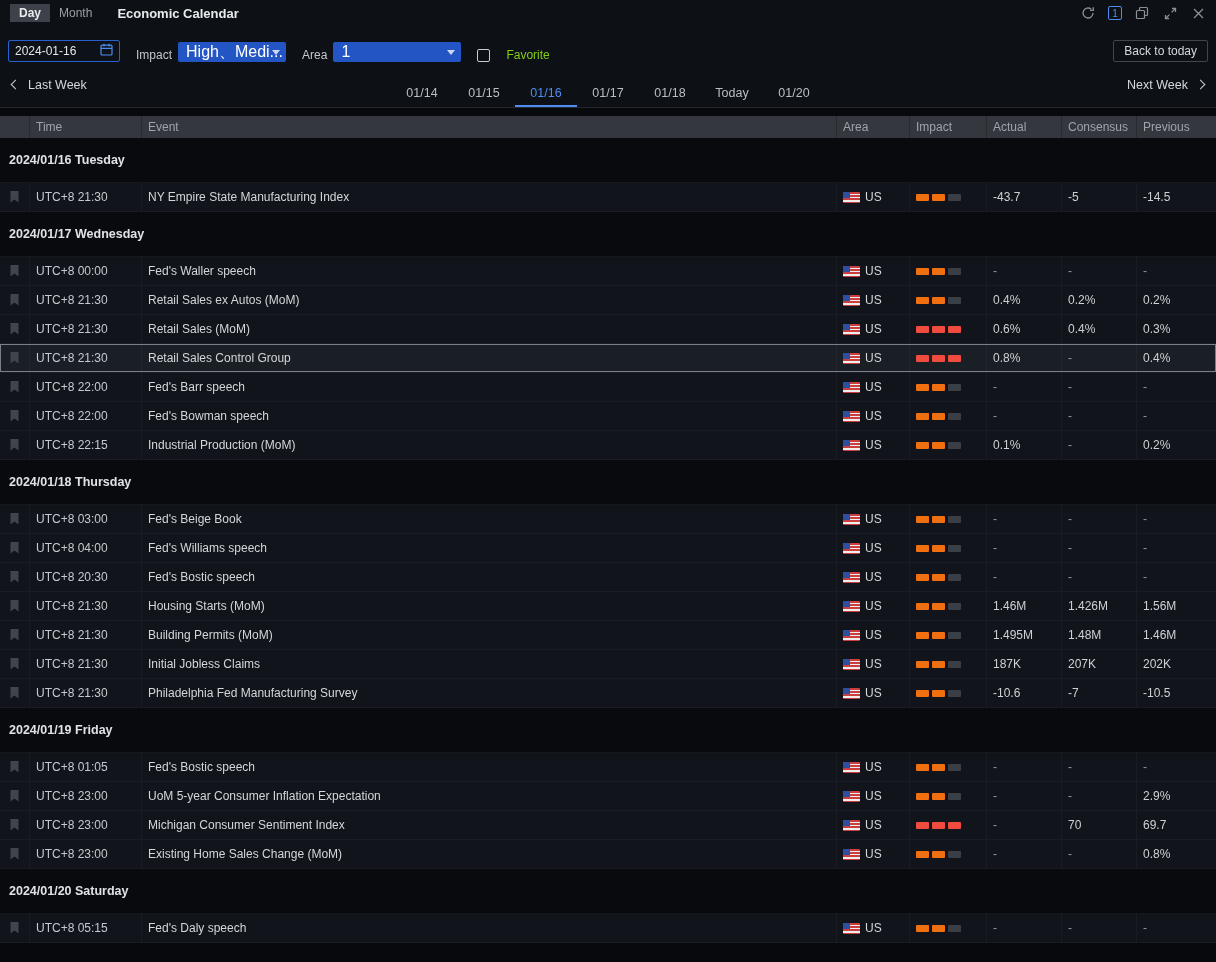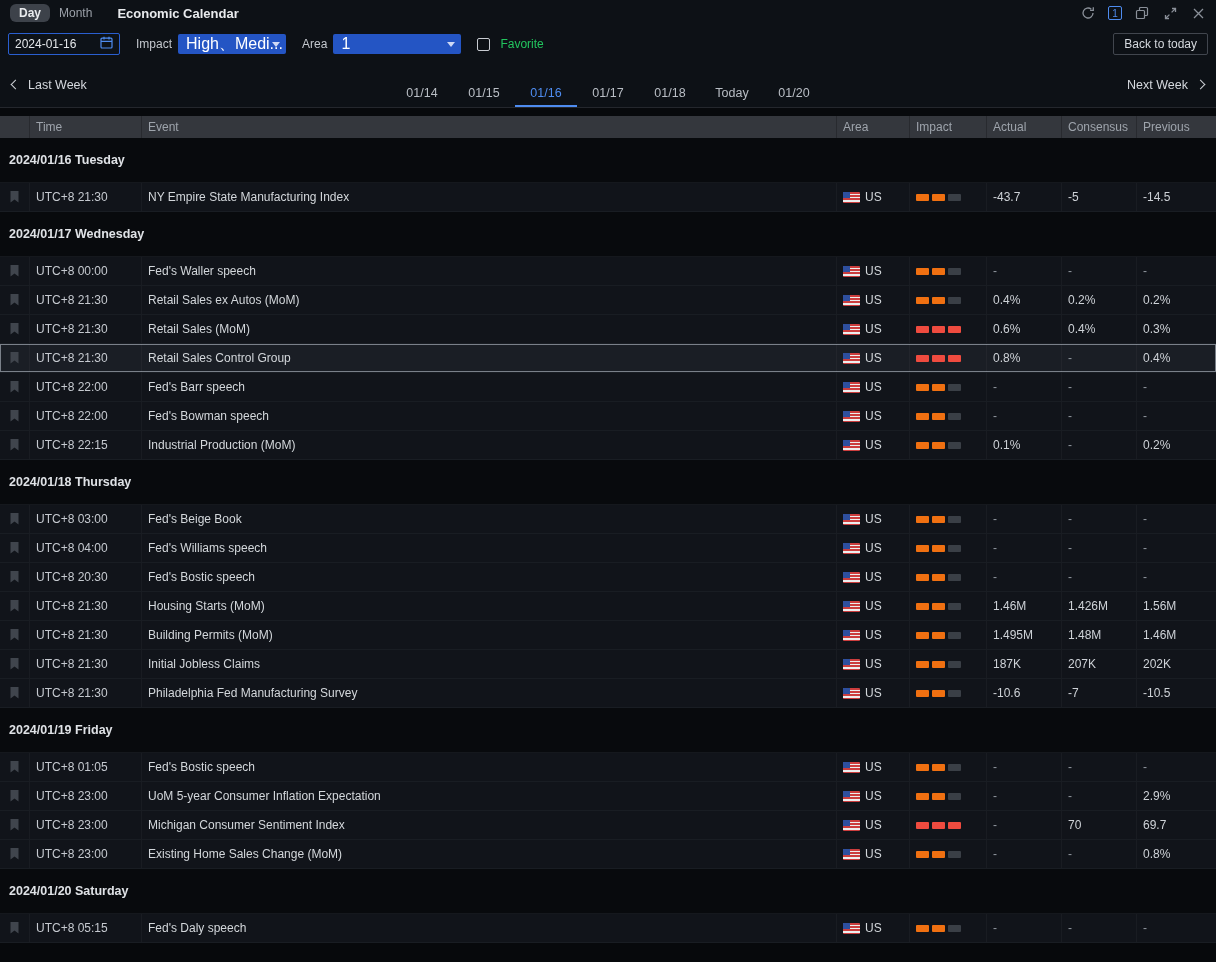--- a/index.html
+++ b/index.html
@@ -3,41 +3,41 @@
 <meta charset="utf-8">
 <style>
   * { margin:0; padding:0; box-sizing:border-box; }
   html,body { width:1216px; height:962px; overflow:hidden; background:#07090c;
     font-family:"Liberation Sans","DejaVu Sans",sans-serif; }
   :root { --accent:#4e8cf0; --sel-blue:#2455c4; --imp-med:#f07011; --imp-high:#ef4b3f;
     --cols:30px 112px 695px 73px 77px 75px 75px 79px; }
 
   
   .titlebar { height:26px; background:#0d1116; display:flex; align-items:center; padding:0 10px; }
-  .seg-btn { font-size:12px; padding:2px 9px; border-radius:6px; color:#9aa0a8; cursor:pointer; }
+  .seg-btn { font-size:12px; padding:2px 9px; border-radius:0; color:#9aa0a8; cursor:pointer; }
   .seg-btn.active { background:#3d424a; color:#e8eaed; font-weight:700; }
   .tb-title { margin-left:16px; font-size:13px; font-weight:700; color:#e8eaed; }
   .tb-icons { margin-left:auto; display:flex; align-items:center; gap:12px; }
   .ic { width:16px; height:16px; display:flex; align-items:center; justify-content:center; cursor:pointer; }
   .win-count { width:14px; height:14px; border:1px solid var(--accent); border-radius:2px; color:var(--accent);
     font-size:10px; display:flex; align-items:center; justify-content:center; cursor:pointer; }
 
   
-  .filterbar { height:36px; background:#0d1116; display:flex; align-items:center; padding:0 8px; }
+  .filterbar { height:36px; background:#0d1116; display:flex; align-items:flex-end; padding:0 8px; }
   .date-input { width:112px; height:22px; border:1px solid #2a5fd0; border-radius:2px; background:#0d1218;
     display:flex; align-items:center; justify-content:space-between; padding:0 6px; color:#e4e7ea;
     font-size:12px; cursor:pointer; }
   .flabel { color:#c3c7cd; font-size:12px; margin:0 6px 0 16px; }
   .select { position:relative; height:20px; background:var(--sel-blue); border-radius:2px; color:#fff;
     font-size:16px; display:flex; align-items:center; padding:0 20px 0 8px; cursor:pointer;
     white-space:nowrap; overflow:hidden; }
   .select .arrow { position:absolute; right:6px; top:8px; width:0; height:0;
     border-left:4px solid transparent; border-right:4px solid transparent; border-top:5px solid #cfd9f5; }
   .w108 { width:108px; } .w128 { width:128px; }
-  .fav { display:flex; align-items:center; gap:10px; margin-left:16px; color:#22c55e; font-size:12px; cursor:pointer; }
+  .fav { display:flex; align-items:center; gap:16px; margin-left:16px; color:#84cc16; font-size:12px; cursor:pointer; }
   .cb { width:13px; height:13px; border:1px solid #c8ccd2; border-radius:2px; background:transparent; }
   .btn-today { margin-left:auto; height:22px; padding:1px 10px; background:transparent; border:1px solid #41464e;
     border-radius:2px; color:#d5d9de; font-size:12px; cursor:pointer; font-family:inherit; }
 
   
   .weeknav { height:46px; background:#0d1116; position:relative; display:flex; align-items:center;
     padding:0 12px; border-bottom:1px solid #24272d;justify-content:flex-end; }
   .nav-side { display:flex; align-items:center; color:#d5d9de; font-size:12.5px; cursor:pointer; }
   .nav-side.right { margin-left:auto; }
   .chev { width:7px; height:7px; border-left:1.5px solid #cdd1d6; border-bottom:1.5px solid #cdd1d6;

